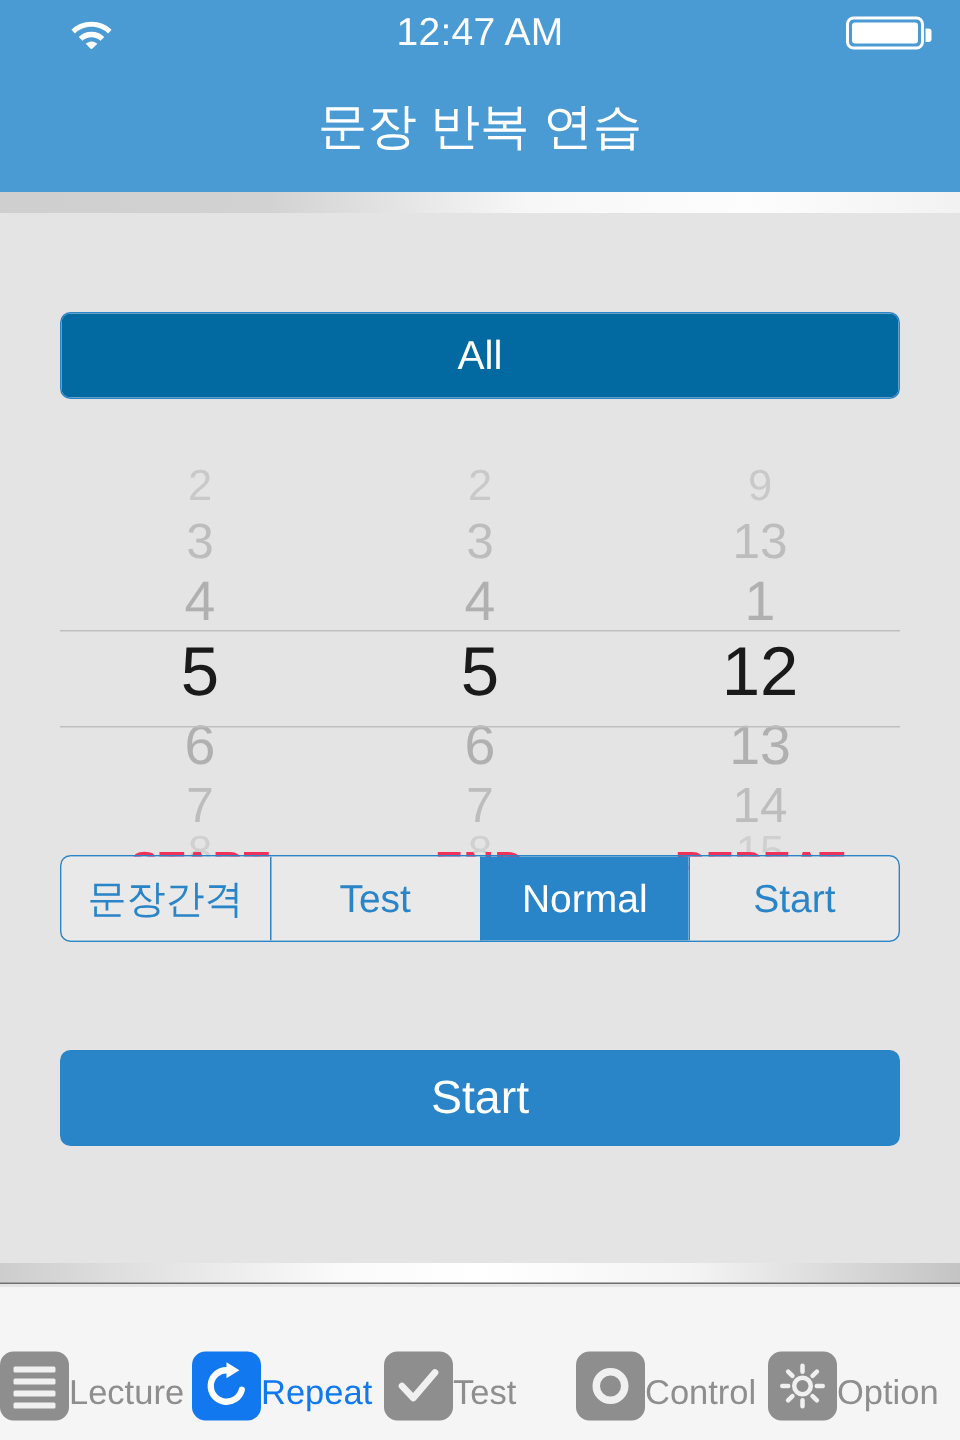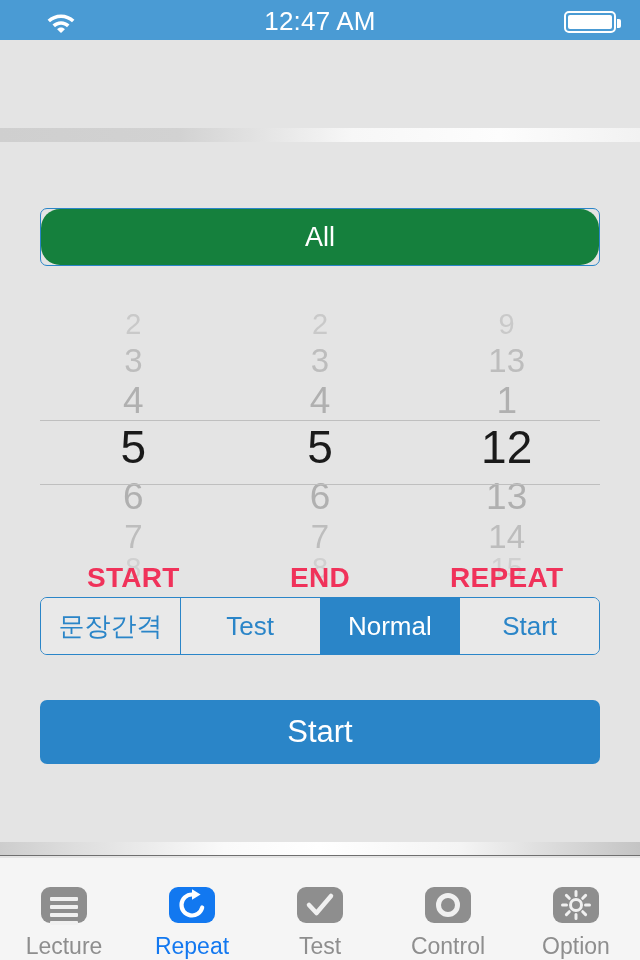--- a/index.html
+++ b/index.html
@@ -58,21 +58,21 @@
   
   .seg-top {
     position:absolute; left:40px; top:66px; width:560px; height:58px;
     border:1.5px solid #2a85c8; border-radius:7px; overflow:hidden;
     display:flex; background:#e4e4e4;
   }
   .seg-top .seg {
     flex:1; display:flex; align-items:center; justify-content:center;
     font-size:27px; color:#2a85c8; background:#e9e9e9;
   }
-  .seg-top .seg.active { background:#15803d; color:#fff;border-radius:19px; }
+  .seg-top .seg.active { background:#0369a1; color:#fff; }
   .seg-top .seg + .seg { border-left:1.5px solid #2a85c8; }
 
   
   .picker {
     position:absolute; left:40px; top:160px; width:560px; height:260px;
     display:flex;
   }
   .pcol { flex:1; position:relative; }
   .pcol .item {
     position:absolute; left:0; width:100%; text-align:center;
@@ -97,21 +97,21 @@
     position:absolute; left:40px; top:420px; width:560px; height:40px;
     display:flex;
   }
   .plabel {
     flex:1; text-align:center; color:#f0325a;
     font-size:28px; font-weight:700; letter-spacing:.3px;
   }
 
   
   .seg-speed {
-    position:absolute; left:40px; top:455px; width:560px; height:58px;
+    position:absolute; left:40px; top:428px; width:560px; height:58px;
     border:1.5px solid #2a85c8; border-radius:7px; overflow:hidden;
     display:flex;
   }
   .seg-speed .seg {
     flex:1; display:flex; align-items:center; justify-content:center;
     font-size:26px; color:#2a85c8; background:#e9e9e9;
   }
   .seg-speed .seg.active { background:#2a85c8; color:#fff; }
   .seg-speed .seg + .seg { border-left:1.5px solid #2a85c8; }
 
@@ -128,21 +128,21 @@
   .tab-shadow {
     position:absolute; top:842px; left:0; width:640px; height:14px;
     background:linear-gradient(to right,#cdcdcd 0%,#dedede 12%,#fafafa 35%,#ffffff 50%,#f4f4f4 72%,#c4c4c4 100%);
     border-bottom:1.5px solid #6f6f6f;
   }
   .tabbar {
     position:absolute; top:858px; left:0; width:640px; height:102px;
     background:#f5f5f5; display:flex;
   }
   .tab {
-    flex:1; display:flex; flex-direction:column;
+    flex:1; display:flex; flex-direction:row;
     align-items:center; justify-content:flex-start; padding-top:29px;
   }
   .tab-icon {
     width:46px; height:46px; border-radius:9px; background:#8e8e8e;
     position:relative; display:flex; align-items:center; justify-content:center;
   }
   .tab.active .tab-icon { background:#1278f0; }
   .tab-label { margin-top:10px; font-size:23px; color:#8e8e8e; }
   .tab.active .tab-label { color:#1278f0; }
 
@@ -170,20 +170,23 @@
       <path d="M17 5.5c5.2 0 9.9 2 13.4 5.3l-2.4 2.5C25.1 10.5 21.2 8.9 17 8.9s-8.1 1.6-11 4.4l-2.4-2.5C7.1 7.5 11.8 5.5 17 5.5z" fill="#fff"></path>
       <path d="M17 12.2c3.3 0 6.3 1.3 8.5 3.4l-2.5 2.6c-1.6-1.5-3.7-2.4-6-2.4s-4.4.9-6 2.4l-2.5-2.6c2.2-2.1 5.2-3.4 8.5-3.4z" fill="#fff"></path>
       <path d="M17 18.6c1.5 0 2.9.6 3.9 1.6L17 24l-3.9-3.8c1-1 2.4-1.6 3.9-1.6z" fill="#fff"></path>
     </svg>
     <div class="sb-time">12:47 AM</div>
     <div class="sb-batt">
       <div class="sb-batt-fill"></div>
     </div>
   </div>
 
+  <div class="navbar">
+    <div class="nav-title">문장 반복 연습</div>
+  </div>
   <div class="nav-shadow"></div>
 
   <div class="content">
 
     <div class="seg-top">
       <div class="seg active">All</div>
     </div>
 
     <div class="picker">
       <div class="pcol">

